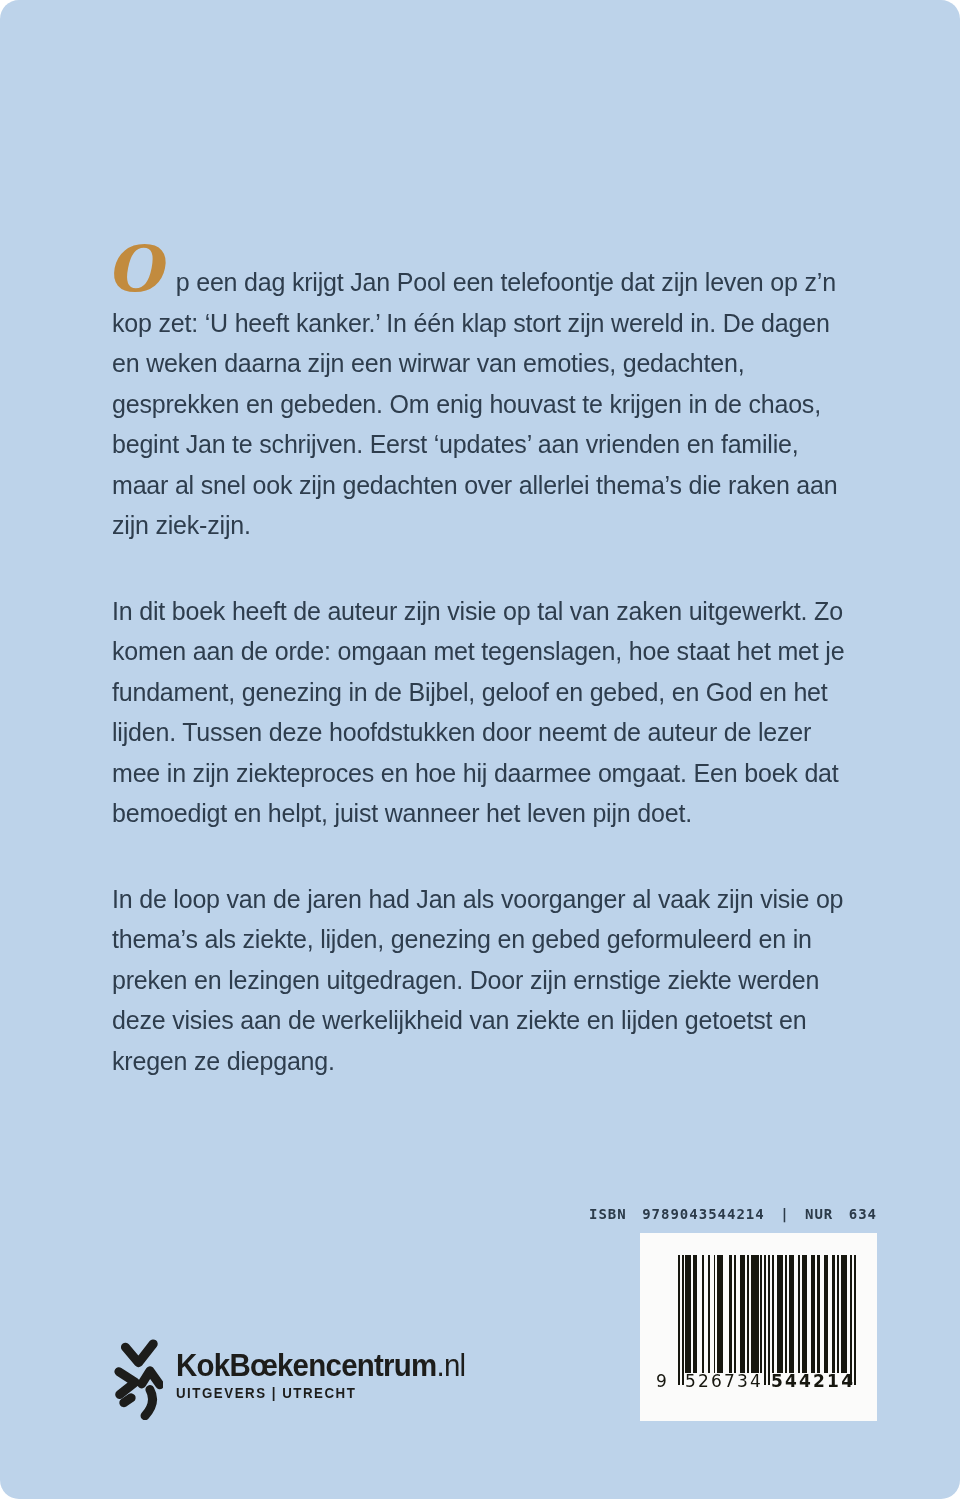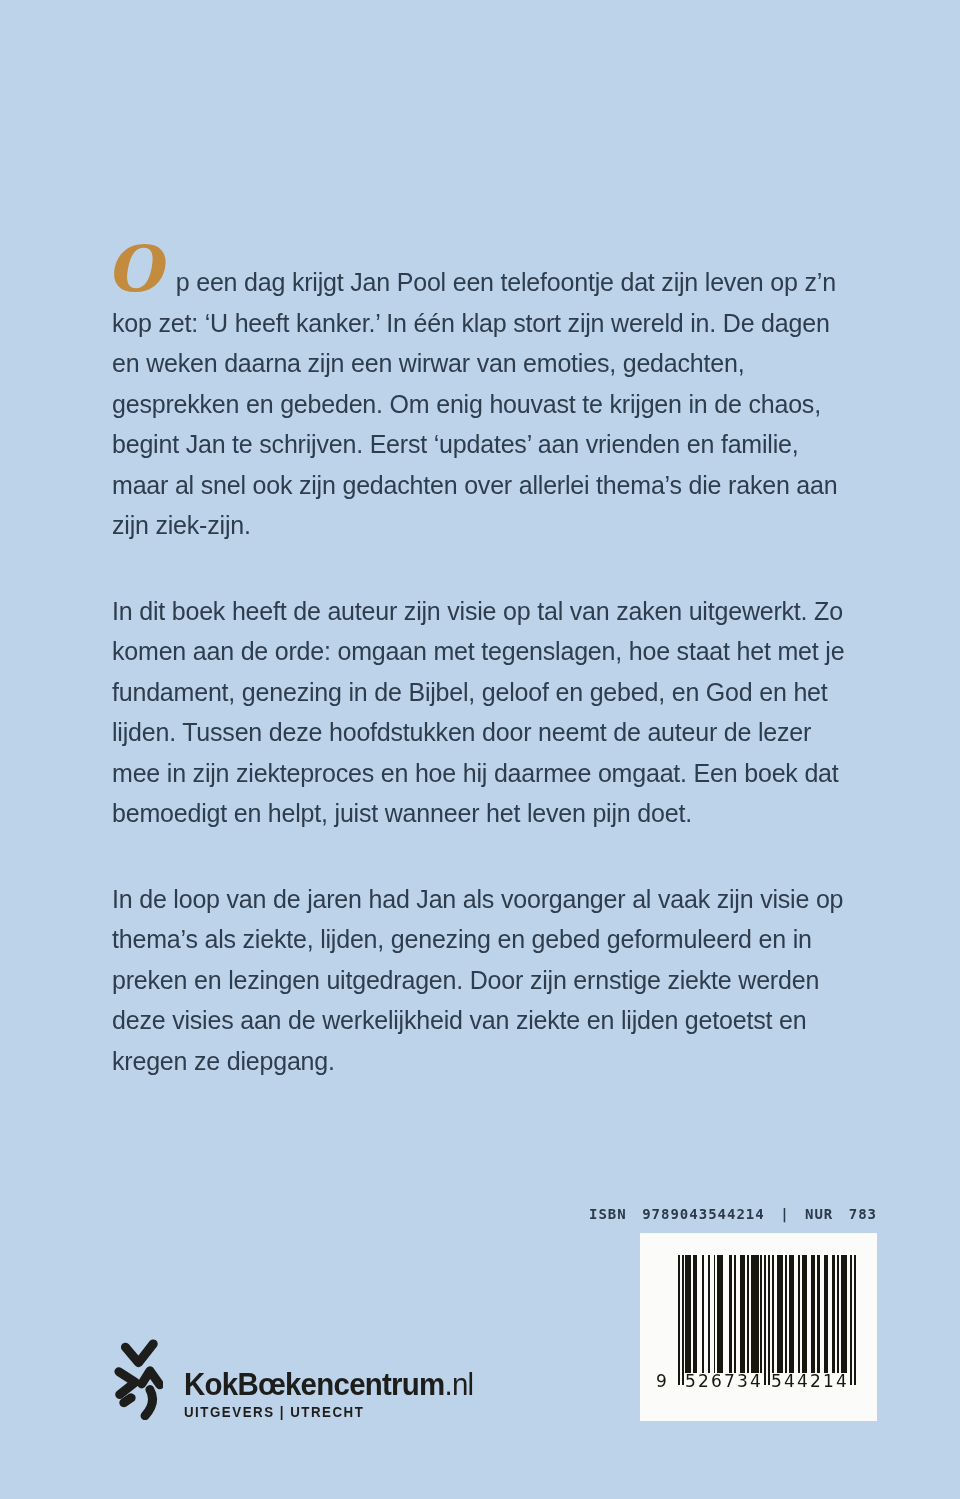--- a/index.html
+++ b/index.html
@@ -4,20 +4,21 @@
 <style>
   html, body { margin: 0; padding: 0; }
   .cover {
     position: relative;
     width: 960px;
     height: 1499px;
     background: #bdd3ea;
     font-family: "Liberation Sans", sans-serif;
     color: #2e3d4d;
     overflow: hidden;
+    border-radius: 19px;
   }
   .blurb {
     position: absolute;
     left: 112px;
     top: 249px;
     width: 748px;
     font-size: 25px;
     line-height: 40.5px;
     letter-spacing: -0.2px;
     text-align: left;
@@ -64,28 +65,28 @@
   .bc-digit {
     position: absolute;
     top: 138px;
     font-family: "DejaVu Sans", sans-serif;
     font-size: 17px;
     color: #17170f;
     line-height: 20px;
   }
   .bc-lead { left: 16px; }
   .bc-d1 { left: 45px; width: 78px; text-align: center; letter-spacing: 2.2px; }
-  .bc-d2 { left: 131px; width: 78px; text-align: center; letter-spacing: 2.2px; }
+  .bc-d2 { left: 131px; width: 78px; text-align: center; letter-spacing: 2.2px; font-weight: bold; }
   .publisher {
     position: absolute;
     left: 114px;
     top: 1338px;
     display: flex;
-    align-items: flex-end;
-    gap: 21px;
+    align-items: flex-start;
+    gap: 13px;
   }
   .pub-icon { width: 49px; height: 82px; flex: none; }
   .pub-icon path {
     fill: none;
     stroke: #1d1d1b;
     stroke-width: 11;
     stroke-linecap: round;
     stroke-linejoin: round;
   }
   .pub-text { padding-top: 12px; }
@@ -117,21 +118,21 @@
 <div class="cover">
 
   <main class="blurb">
     <p>
       <span class="dropcap">O</span><span>p een dag krijgt Jan Pool een telefoontje dat zijn leven op z’n kop zet: ‘U heeft kanker.’ In één klap stort zijn wereld in. De dagen en weken daarna zijn een wirwar van emoties, gedachten, gesprekken en gebeden. Om enig houvast te krijgen in de chaos, begint Jan te schrijven. Eerst ‘updates’ aan vrienden en familie, maar al snel ook zijn gedachten over allerlei thema’s die raken aan zijn ziek-zijn.</span>
     </p>
     <p>In dit boek heeft de auteur zijn visie op tal van zaken uitgewerkt. Zo komen aan de orde: omgaan met tegenslagen, hoe staat het met je fundament, genezing in de Bijbel, geloof en gebed, en God en het lijden. Tussen deze hoofdstukken door neemt de auteur de lezer mee in zijn ziekteproces en hoe hij daarmee omgaat. Een boek dat bemoedigt en helpt, juist wanneer het leven pijn doet.</p>
     <p>In de loop van de jaren had Jan als voorganger al vaak zijn visie op thema’s als ziekte, lijden, genezing en gebed geformuleerd en in preken en lezingen uitgedragen. Door zijn ernstige ziekte werden deze visies aan de werkelijkheid van ziekte en lijden getoetst en kregen ze diepgang.</p>
   </main>
 
-  <div class="isbn-line">ISBN 9789043544214 | NUR 783</div>
+  <div class="isbn-line">ISBN 9789043544214 | NUR 634</div>
 
   <div class="barcode-box">
     <svg class="bc-svg" viewBox="0 0 95 60" preserveAspectRatio="none" shape-rendering="crispEdges">
         <rect x="0" y="0" width="1" height="60"></rect>
         <rect x="2" y="0" width="1" height="60"></rect>
         <rect x="4" y="0" width="1" height="54.5"></rect>
         <rect x="5" y="0" width="1" height="54.5"></rect>
         <rect x="6" y="0" width="1" height="54.5"></rect>
         <rect x="8" y="0" width="1" height="54.5"></rect>
         <rect x="9" y="0" width="1" height="54.5"></rect>

